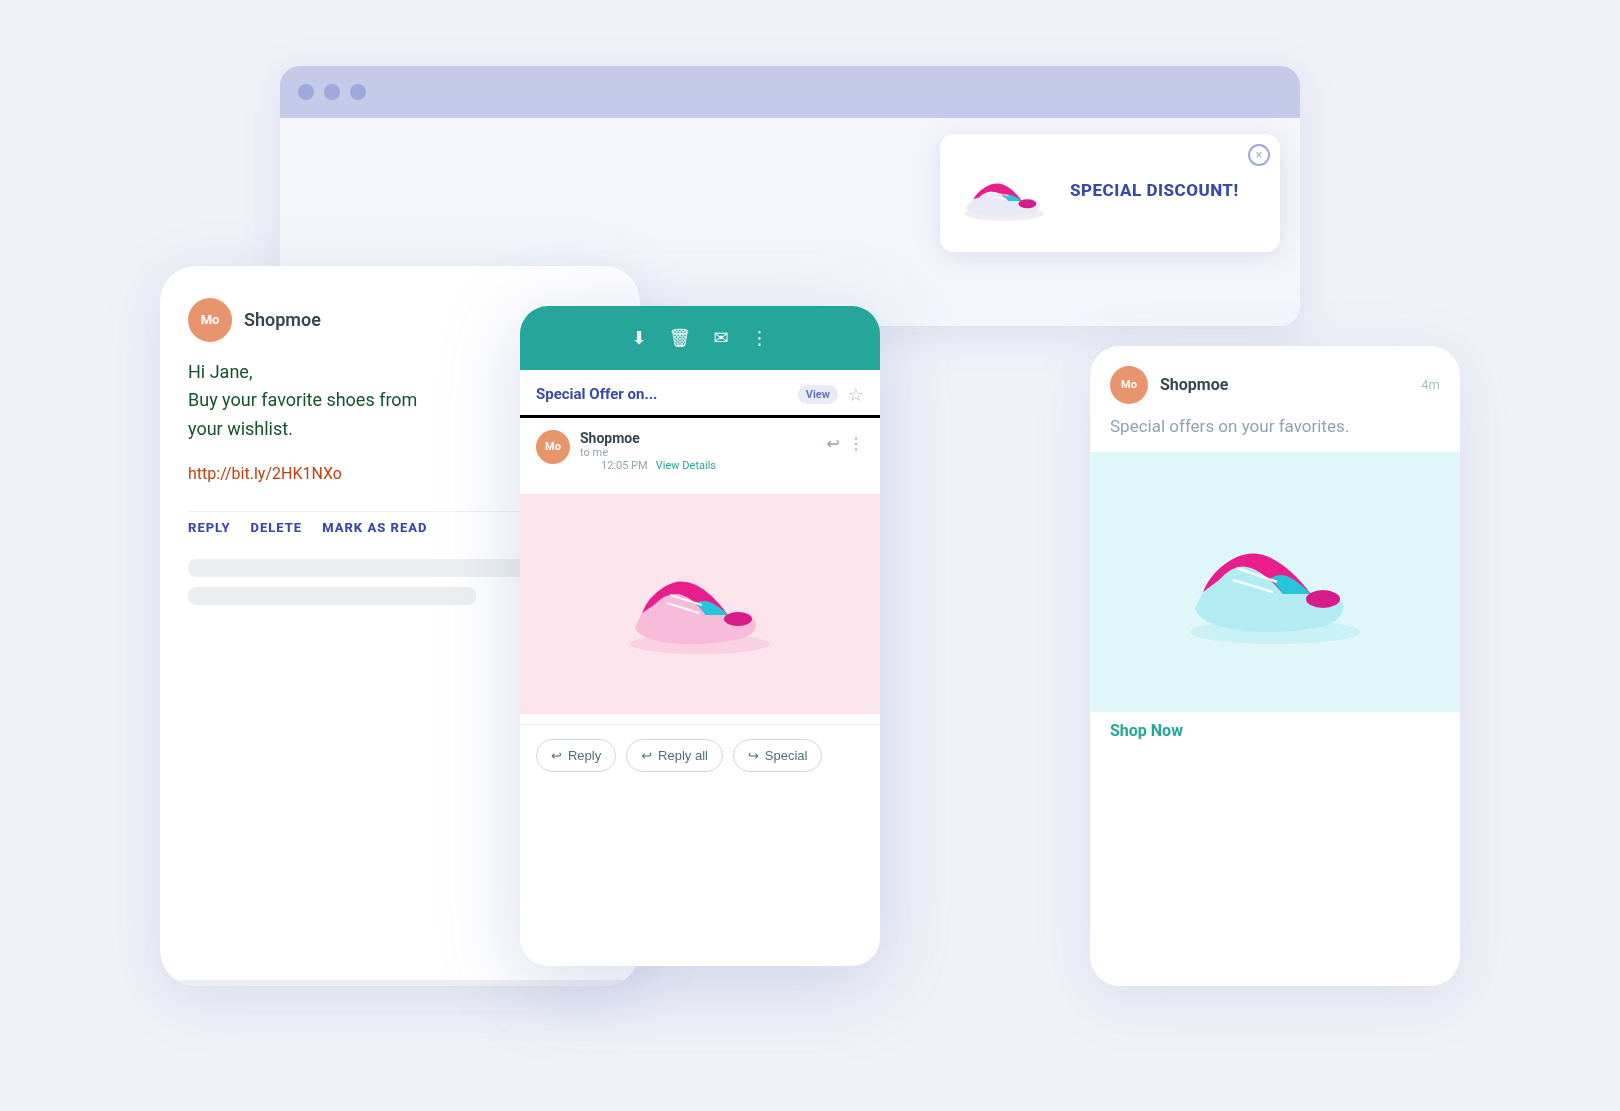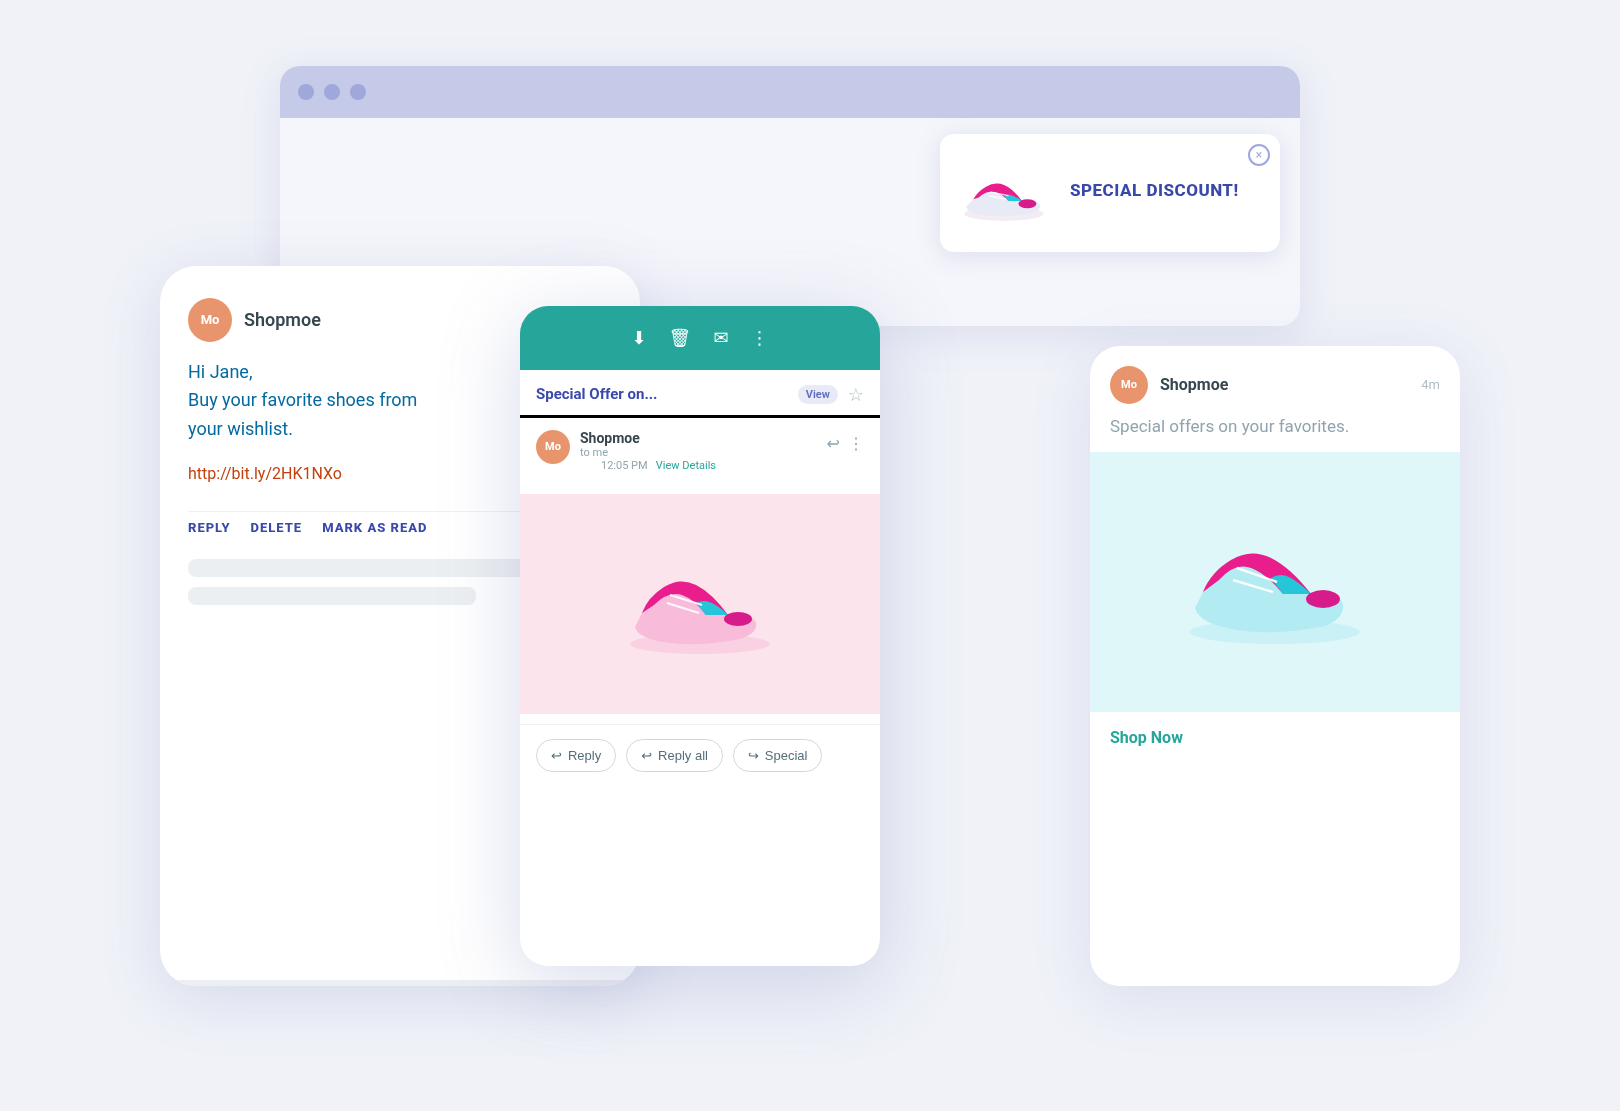--- a/index.html
+++ b/index.html
@@ -170,21 +170,21 @@
       flex: 1;
     }
 
     .email-time {
       font-size: 16px;
       color: #90a4ae;
     }
 
     .email-body-text {
       font-size: 18px;
-      color: #0369a1;
+      color: #14532d;
       line-height: 1.6;
       margin-bottom: 20px;
     }
 
     .email-link {
       font-size: 16px;
       color: #c2410c;
       text-decoration: none;
       display: block;
       margin-bottom: 28px;
@@ -396,21 +396,21 @@
       background: #e0f7fa;
       height: 260px;
       display: flex;
       align-items: center;
       justify-content: center;
       margin: 0 0 0 0;
       position: relative;
     }
 
     .shop-now-btn {
-      padding: 16px 20px;
+      padding: 9px 20px;
       font-size: 16px;
       font-weight: 700;
       color: #26a69a;
       cursor: pointer;
     }
 
     .shoe-svg-lg {
       width: 160px;
       height: 110px;
     }

